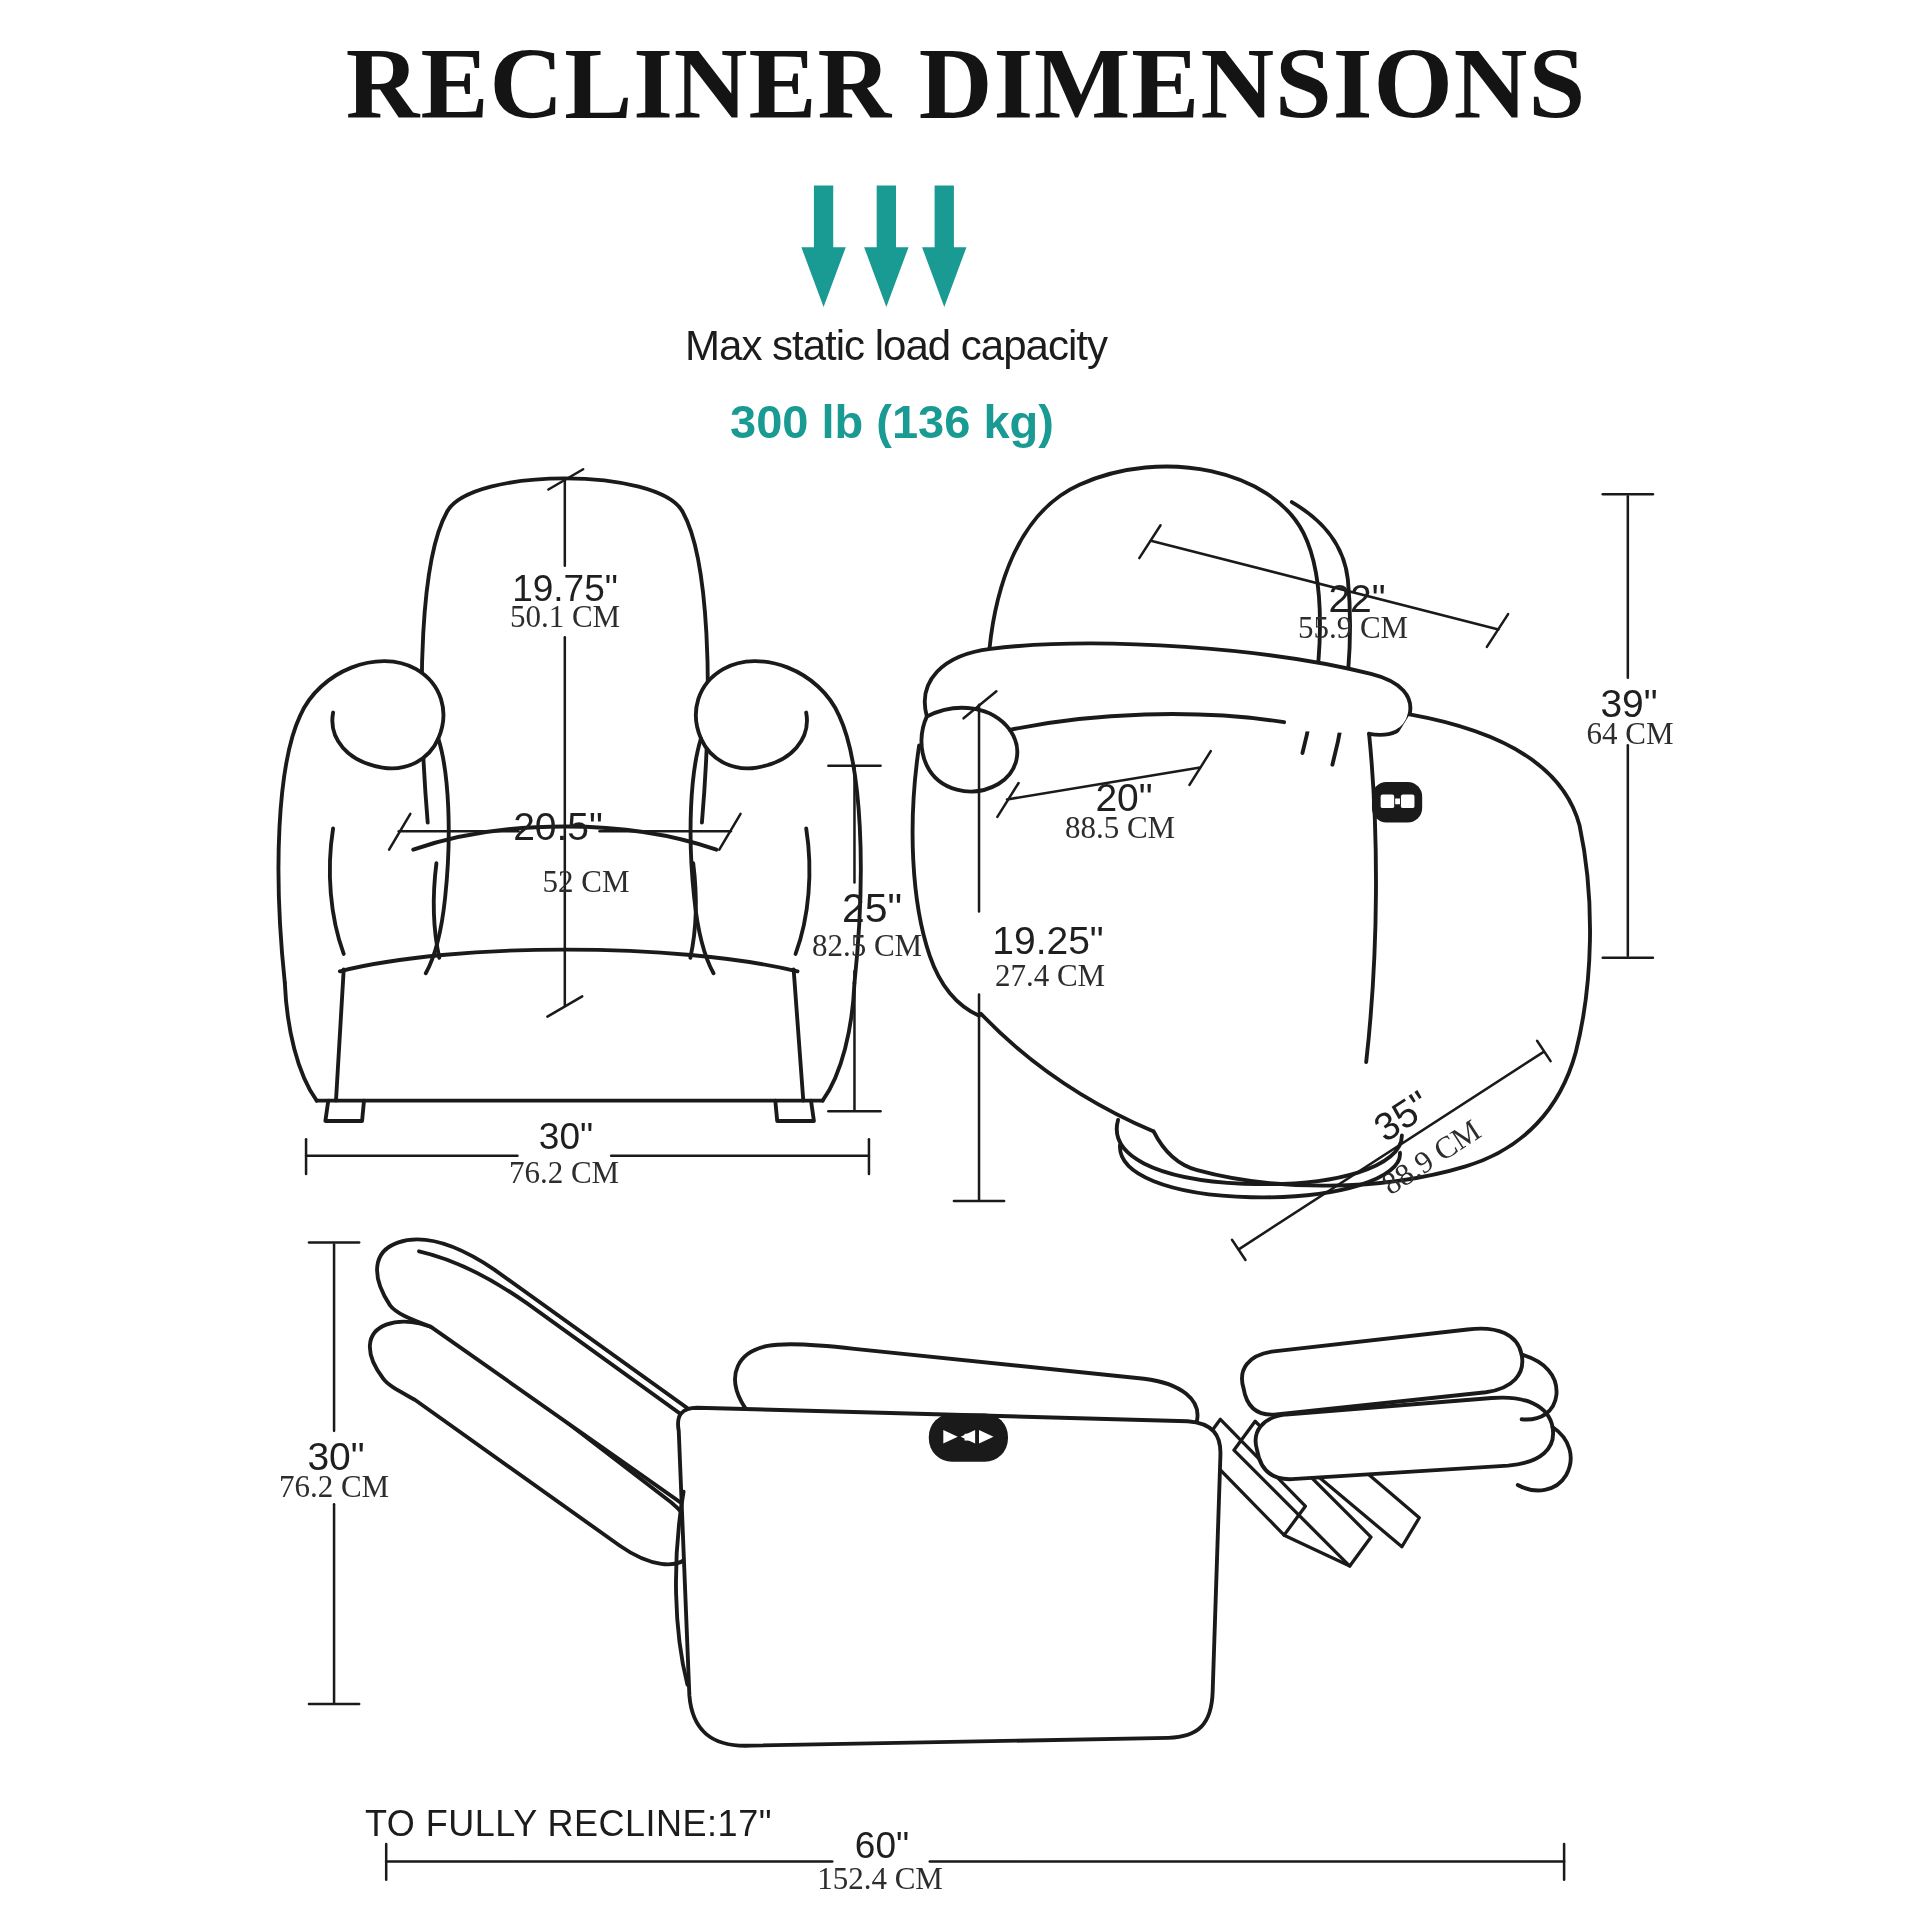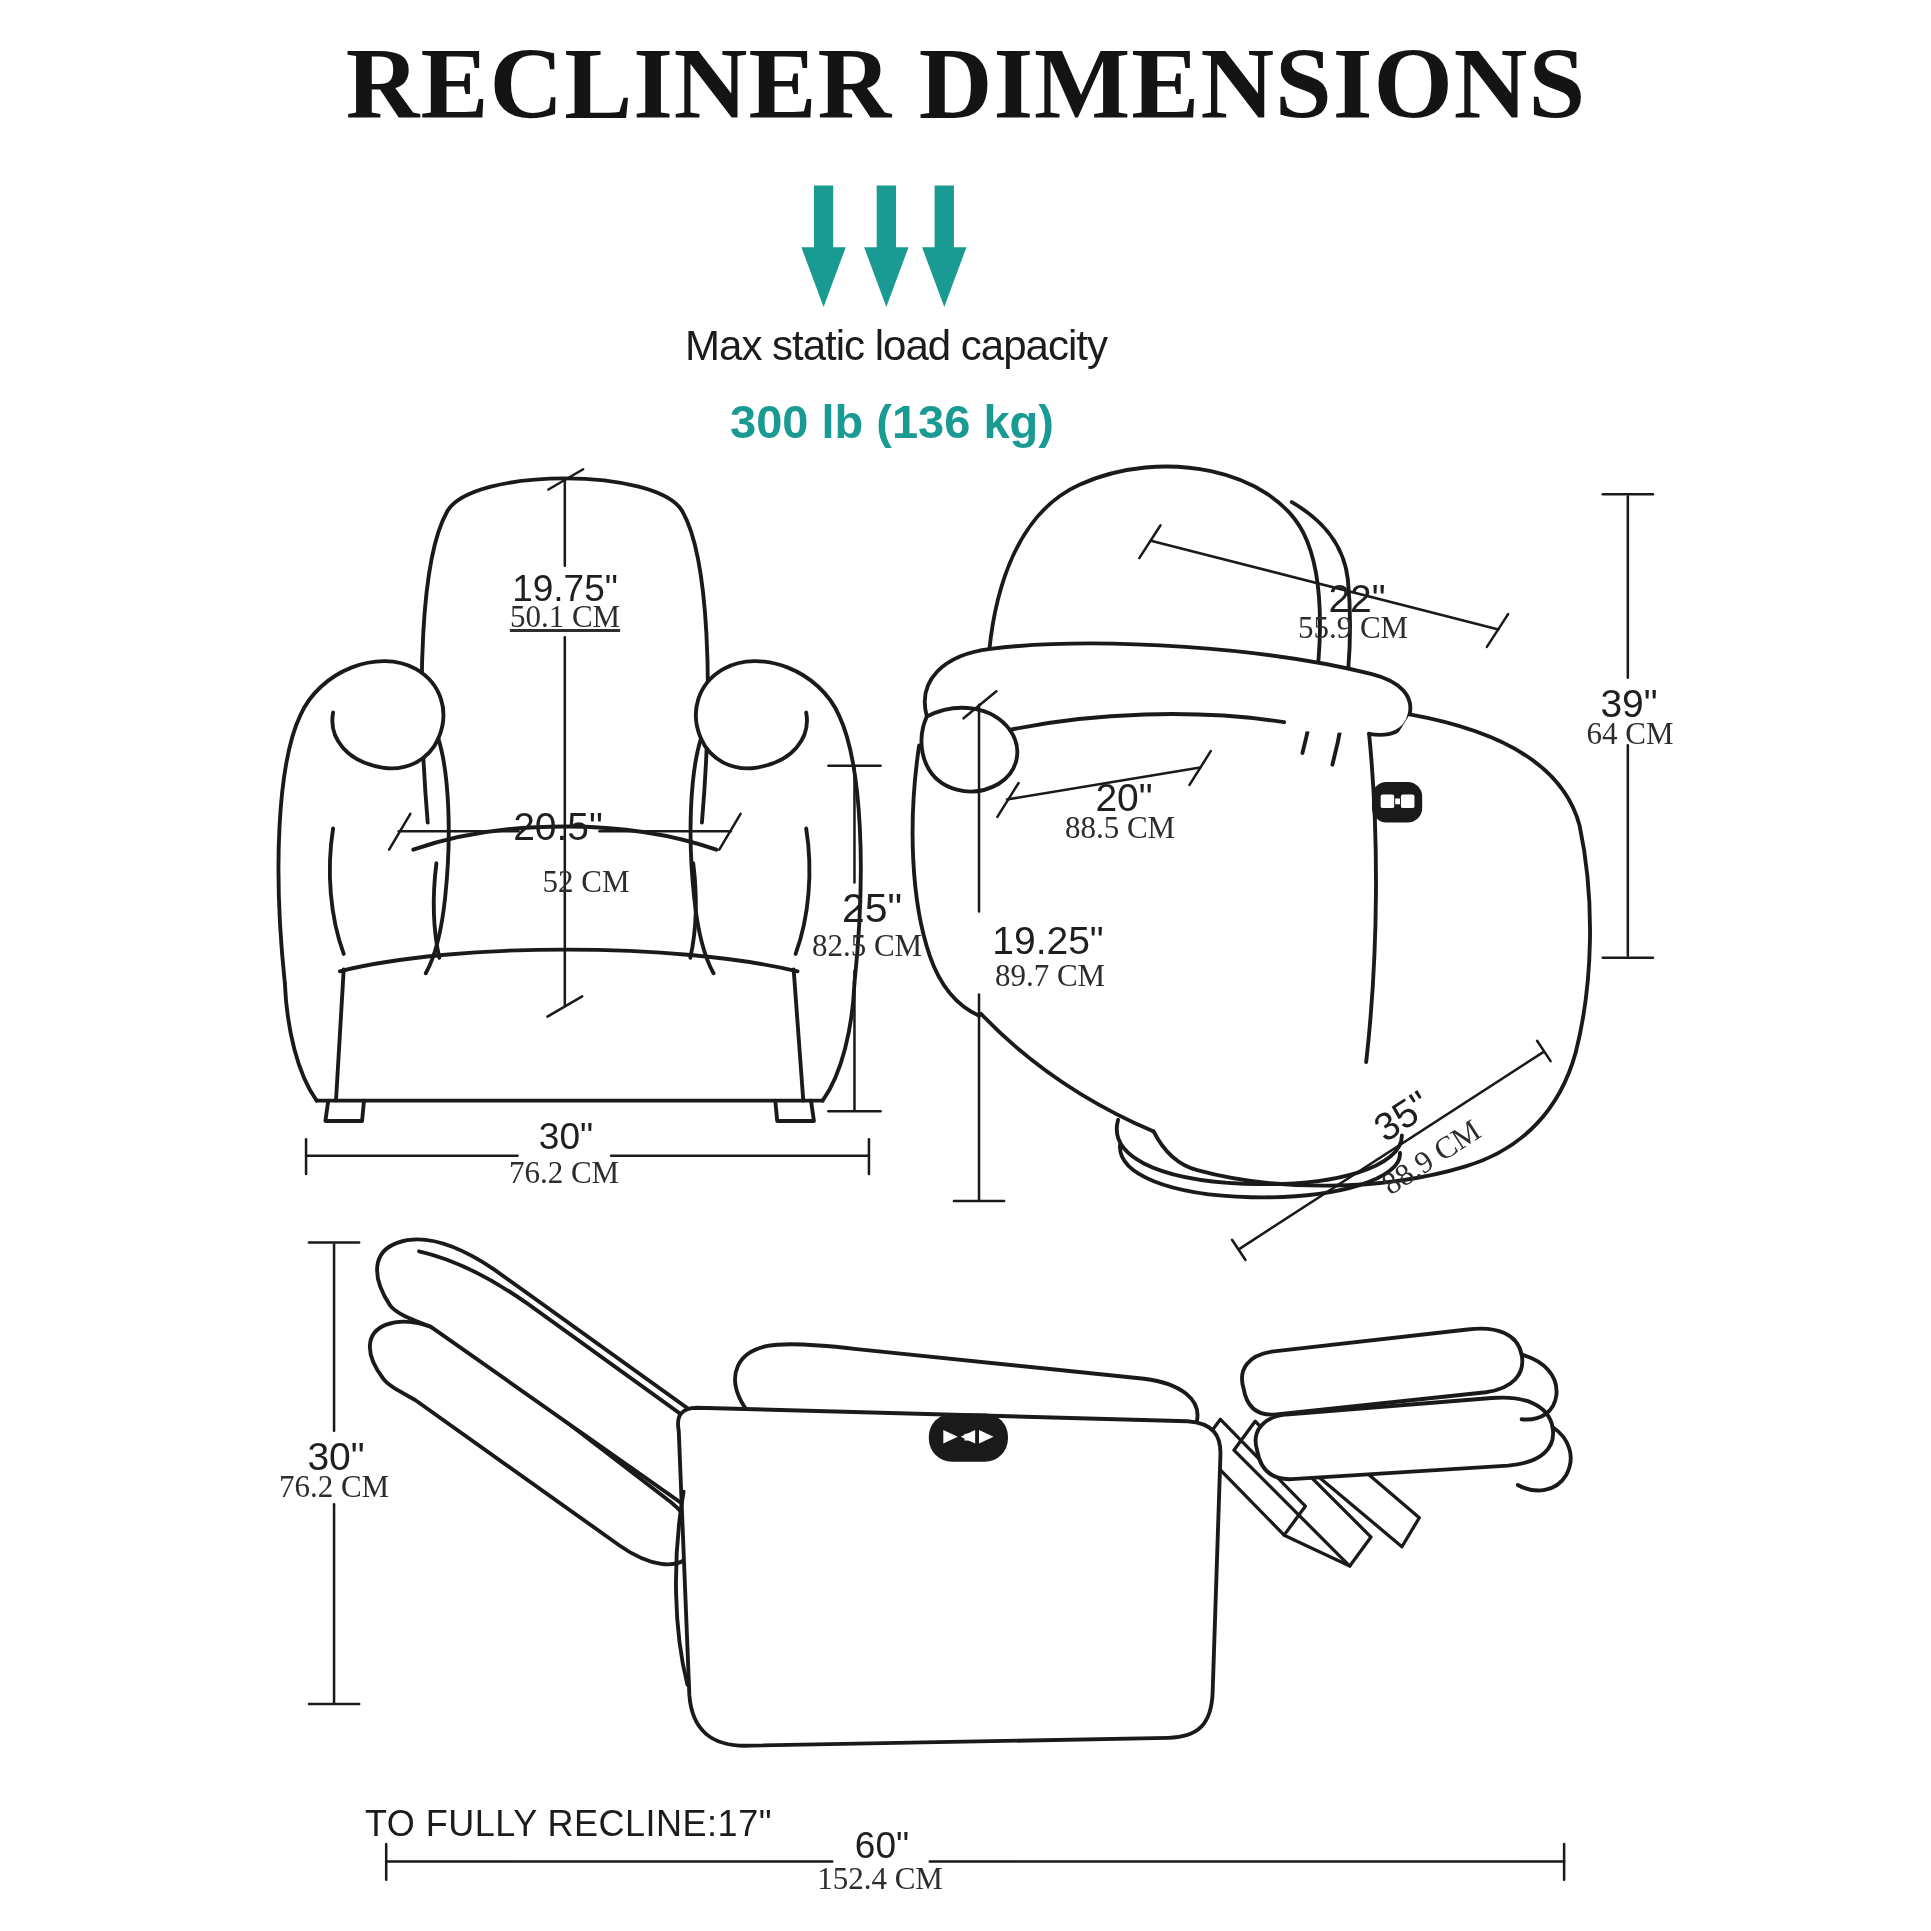--- a/index.html
+++ b/index.html
@@ -156,39 +156,39 @@
       </g>
     </g>
   </svg>
 
   <div class="txt cap-label center" style="left:896px;top:322px;">Max static load capacity</div>
 
   <div class="txt page-title center" style="left:966px;top:33px;">RECLINER DIMENSIONS</div>
   <div class="txt cap-value center" style="left:892px;top:378px;">300 lb (136 kg)</div>
 
   <div class="txt dim-in center" style="left:565px;top:570px;font-size:37px;">19.75"</div>
-  <div class="txt dim-cm center" style="left:565px;top:601px;text-decoration:underline;">50.1 CM</div>
+  <div class="txt dim-cm center" style="left:565px;top:601px;">50.1 CM</div>
 
   <div class="txt dim-in center" style="left:558px;top:807px;">20.5"</div>
   <div class="txt dim-cm center" style="left:558px;top:866px;margin-left:28px;">52 CM</div>
 
   <div class="txt dim-in center" style="left:872px;top:888px;font-size:41px;">25"</div>
   <div class="txt dim-cm center" style="left:867px;top:930px;">82.5 CM</div>
 
   <div class="txt dim-in center" style="left:566px;top:1118px;font-size:37px;">30"</div>
   <div class="txt dim-cm center" style="left:564px;top:1157px;">76.2 CM</div>
 
   <div class="txt dim-in center" style="left:1357px;top:579px;">22"</div>
   <div class="txt dim-cm center" style="left:1353px;top:612px;">55.9 CM</div>
 
   <div class="txt dim-in center" style="left:1124px;top:778px;">20"</div>
   <div class="txt dim-cm center" style="left:1120px;top:812px;">88.5 CM</div>
 
   <div class="txt dim-in center" style="left:1048px;top:921px;">19.25"</div>
-  <div class="txt dim-cm center" style="left:1050px;top:960px;">89.7 CM</div>
+  <div class="txt dim-cm center" style="left:1050px;top:960px;">27.4 CM</div>
 
   <div class="txt dim-in center" style="left:1629px;top:684px;">39"</div>
   <div class="txt dim-cm center" style="left:1630px;top:718px;">64 CM</div>
 
   <div class="txt dim-in rot" style="left:1402px;top:1116px;">35"</div>
   <div class="txt dim-cm rot" style="left:1431px;top:1157px;">88.9 CM</div>
 
   <div class="txt dim-in center" style="left:336px;top:1437px;">30"</div>
   <div class="txt dim-cm center" style="left:334px;top:1471px;">76.2 CM</div>
 

